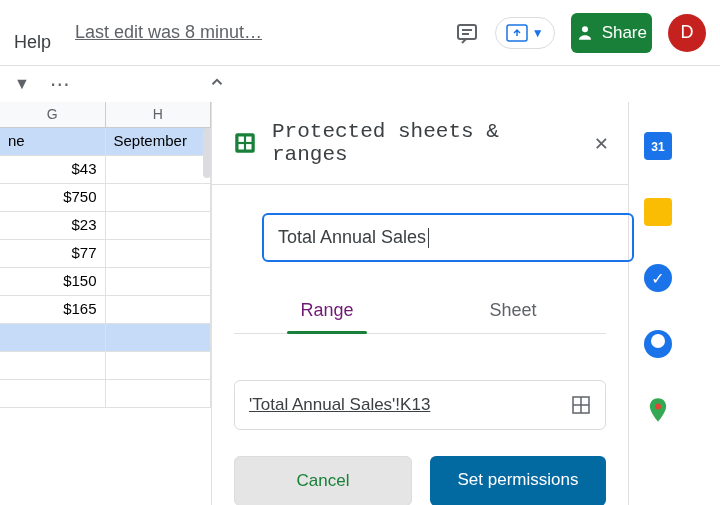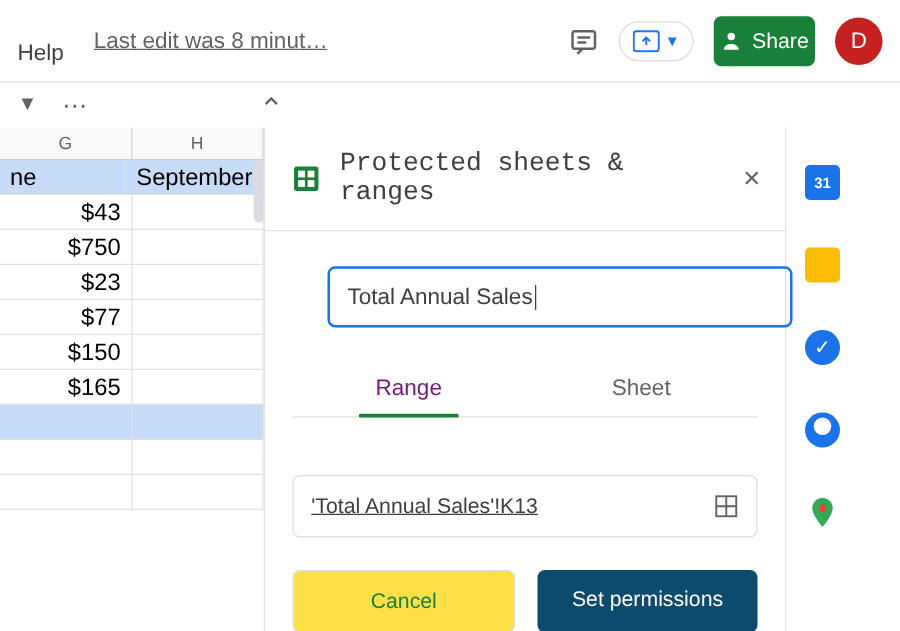--- a/index.html
+++ b/index.html
@@ -19,21 +19,21 @@
 .dropdown-caret { color: #5f6368; cursor: pointer; padding: 4px; }
 .more-dots { color: #5f6368; cursor: pointer; font-size: 20px; letter-spacing: 2px; }
 .collapse-arrow { margin-left: 120px; color: #5f6368; cursor: pointer; font-size: 20px; }
 
 .main-area { display: flex; height: calc(100% - 102px); }
 
 .sheet-area { width: 211px; position: relative; overflow: hidden; }
 .col-headers { display: flex; height: 26px; border-bottom: 1px solid #ccc; }
 .col-h { flex: 1; text-align: center; font-size: 14px; color: #5f6368; border-right: 1px solid #ccc; padding-top: 4px; background: #f8f9fa; }
 .sheet-row { display: flex; height: 28px; border-bottom: 1px solid #e0e0e0; }
-.cell { flex: 1; border-right: 1px solid #e0e0e0; padding: 4px 8px; font-size: 19px; text-align: right; }
+.cell { flex: 1; border-right: 1px solid #e0e0e0; padding: 4px 8px; font-size: 15px; text-align: right; }
 .cell.txt { text-align: left; }
 .highlighted { background: #c5dbf7; }
 .scroll-hint { position: absolute; right: 0; top: 26px; width: 8px; height: 50px; background: #dadce0; border-radius: 4px; }
 
 .panel { flex: 1; border-left: 1px solid #e0e0e0; border-right: 1px solid #e0e0e0; background: #fff; padding: 0; max-width: 418px; }
 .panel-header { display: flex; align-items: center; padding: 18px 20px; gap: 14px; border-bottom: 1px solid #e0e0e0; font-family: Liberation Mono, monospace; }
 .panel-title { font-size: 21px; color: #3c4043; flex: 1; }
 .close-x { color: #5f6368; font-size: 22px; cursor: pointer; }
 .sheets-icon { width: 26px; height: 26px; }
 
@@ -44,22 +44,22 @@
 .tabs { display: flex; margin-top: 28px; border-bottom: 1px solid #e0e0e0; }
 .tab { flex: 1; text-align: center; padding: 10px 0 12px; font-size: 18px; color: #5f6368; cursor: pointer; position: relative; }
 .tab.active { color: #701a75; font-weight: 400; }
 .tab.active::after { content: ''; position: absolute; bottom: -1px; left: 50%; transform: translateX(-50%); width: 80px; height: 3px; background: #188038; border-radius: 2px; }
 
 .range-box { margin: 28px 22px 0; border: 1px solid #dadce0; border-radius: 6px; padding: 14px 14px; display: flex; align-items: flex-end; justify-content: space-between; font-size: 17px; color: #3c4043; text-decoration: underline; }
 .grid-select { width: 20px; height: 20px; color: #5f6368; cursor: pointer; }
 
 .panel-actions { display: flex; gap: 18px; padding: 26px 22px; }
 .btn { flex: 1; padding: 14px 0; border-radius: 6px; font-size: 17px; font-weight: 500; text-align: center; cursor: pointer; }
-.btn-cancel { border: 1px solid #dadce0; color: #188038; background: #fde047; }
-.btn-primary { background: #0c4a6e; color: #fff; }
+.btn-cancel { border: 1px solid #dadce0; color: #188038; background: #e5e5e5; }
+.btn-primary { background: #0369a1; color: #fff; }
 
 .sidepanel { width: 58px; display: flex; flex-direction: column; align-items: center; gap: 38px; padding-top: 30px; }
 .side-icon { width: 28px; height: 28px; cursor: pointer; border-radius: 4px; }
 .cal { background: #1a73e8; position: relative; }
 .cal::after { content: '31'; position: absolute; color: #fff; font-size: 12px; font-weight: bold; top: 50%; left: 50%; transform: translate(-50%, -45%); }
 .keep { background: #fbbc04; }
 .tasks { background: #1a73e8; border-radius: 50%; position: relative; }
 .tasks::after { content: '✓'; color: #fff; position: absolute; top: 50%; left: 50%; transform: translate(-50%, -50%); font-size: 16px; }
 .contacts { background: #1a73e8; border-radius: 50%; position: relative; }
 .contacts::after { content: ''; position: absolute; width: 14px; height: 14px; background: #fff; border-radius: 50%; top: 4px; left: 7px; }

